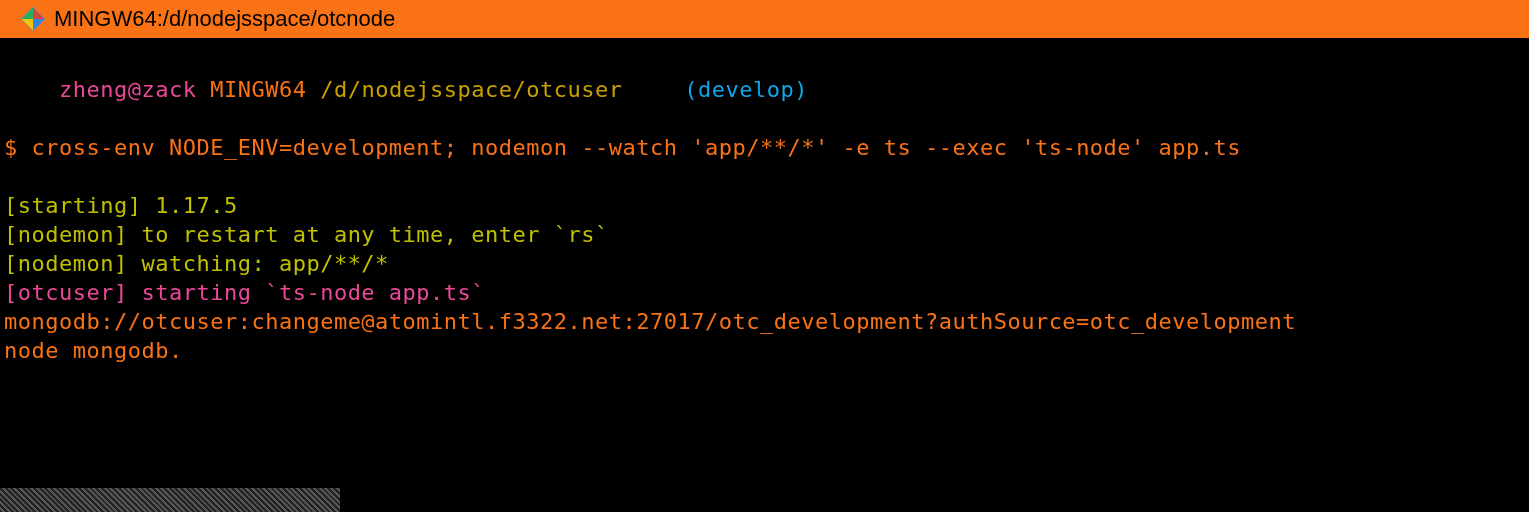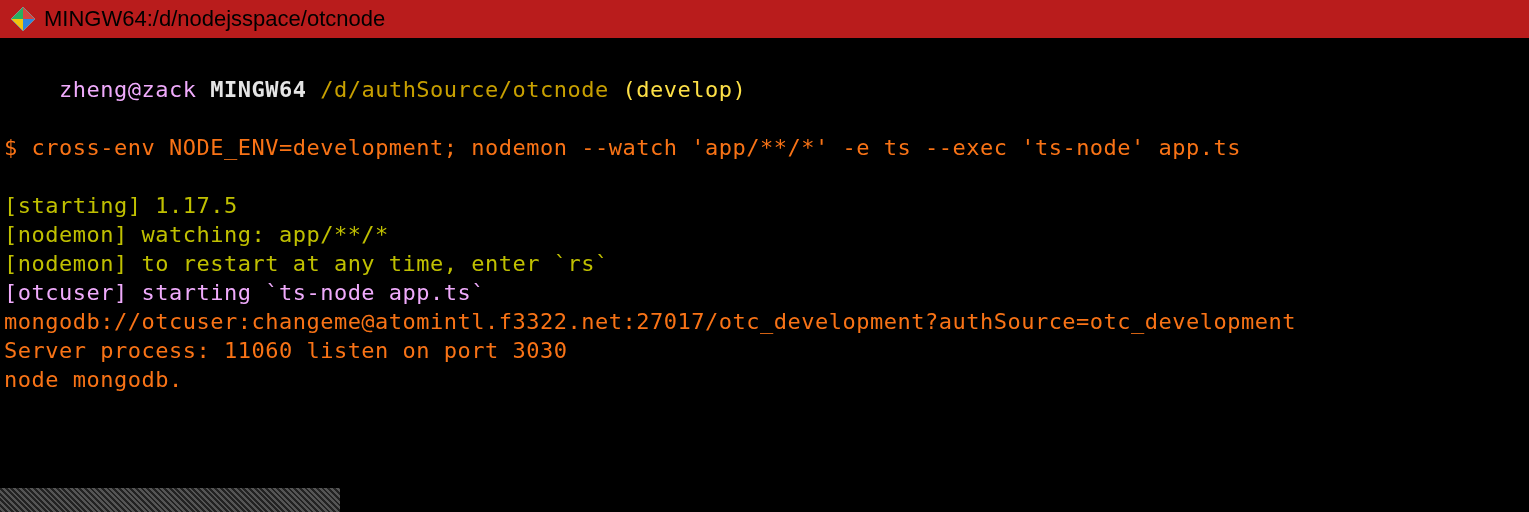--- a/index.html
+++ b/index.html
@@ -4,25 +4,25 @@
   <style>
     * { margin: 0; padding: 0; box-sizing: border-box; }
     body {
       width: 1529px;
       height: 512px;
       font-family: Consolas, "Courier New", monospace;
       background: #000;
       overflow: hidden;
     }
     .title-bar {
-      background: #b91c1c;
+      background: #f97316;
       height: 40px;
       display: flex;
       align-items: center;
-      padding-left: 10px;
+      padding-left: 20px;
       border-bottom: 2px solid #000;
     }
     .title-bar svg {
       flex-shrink: 0;
     }
     .title-text {
       font-family: "Segoe UI", Tahoma, sans-serif;
       font-size: 22px;
       color: #000;
       margin-left: 8px;
@@ -34,25 +34,25 @@
       font-size: 22px;
       line-height: 29px;
       letter-spacing: 0.5px;
       font-family: Consolas, "Lucida Console", monospace;
     }
     .line {
       white-space: pre-wrap;
       word-break: break-all;
       color: #c0c0c0;
     }
-    .green  { color: #f0abfc; }
-    .purple { color: #e5e5e5; font-weight: bold; }
+    .green  { color: #ec4899; }
+    .purple { color: #f97316; }
     .yellow { color: #c0c000; }
     .gold   { color: #c8a000; }
-    .cyan   { color: #fde047; }
+    .cyan   { color: #0ea5e9; margin-left: 48px; }
     .gray   { color: #f97316; }
     .blank-line { height: 29px; }
     .taskbar {
       position: absolute;
       bottom: 0;
       left: 0;
       height: 24px;
       width: 340px;
       background: repeating-linear-gradient(45deg, #222 0 2px, #555 2px 4px);
     }
@@ -67,26 +67,25 @@
     <polygon points="25,13 13,25 13,13" fill="#2e86de"></polygon>
     <polygon points="13,25 1,13 13,13" fill="#f1c40f"></polygon>
     <polygon points="1,13 13,1 13,13" fill="#27ae60"></polygon>
     <polygon points="13,1 25,13 13,25 1,13" fill="none" stroke="#888" stroke-width="1"></polygon>
   </svg>
   <span class="title-text">MINGW64:/d/nodejsspace/otcnode</span>
 </div>
 
 <div class="terminal">
   <div class="line">
-    <span class="green">zheng@zack</span> <span class="purple">MINGW64</span> <span class="gold">/d/authSource/otcnode</span> <span class="cyan">(develop)</span>
+    <span class="green">zheng@zack</span> <span class="purple">MINGW64</span> <span class="gold">/d/nodejsspace/otcuser</span> <span class="cyan">(develop)</span>
   </div>
   <div class="line gray"><span>$</span> <span>cross-env NODE_ENV=development; nodemon --watch 'app/**/*' -e ts --exec 'ts-node' app.ts</span></div>
   <div class="blank-line"></div>
   <div class="line yellow">[starting] 1.17.5</div>
+  <div class="line yellow">[nodemon] to restart at any time, enter `rs`</div>
   <div class="line yellow">[nodemon] watching: app/**/*</div>
-  <div class="line yellow">[nodemon] to restart at any time, enter `rs`</div>
   <div class="line green">[otcuser] starting `ts-node app.ts`</div>
   <div class="line gray">mongodb://otcuser:changeme@atomintl.f3322.net:27017/otc_development?authSource=otc_development</div>
-  <div class="line gray">Server process: 11060 listen on port 3030</div>
   <div class="line gray">node mongodb.</div>
 </div>
 
 <div class="taskbar"></div>
 
 </body></html>

